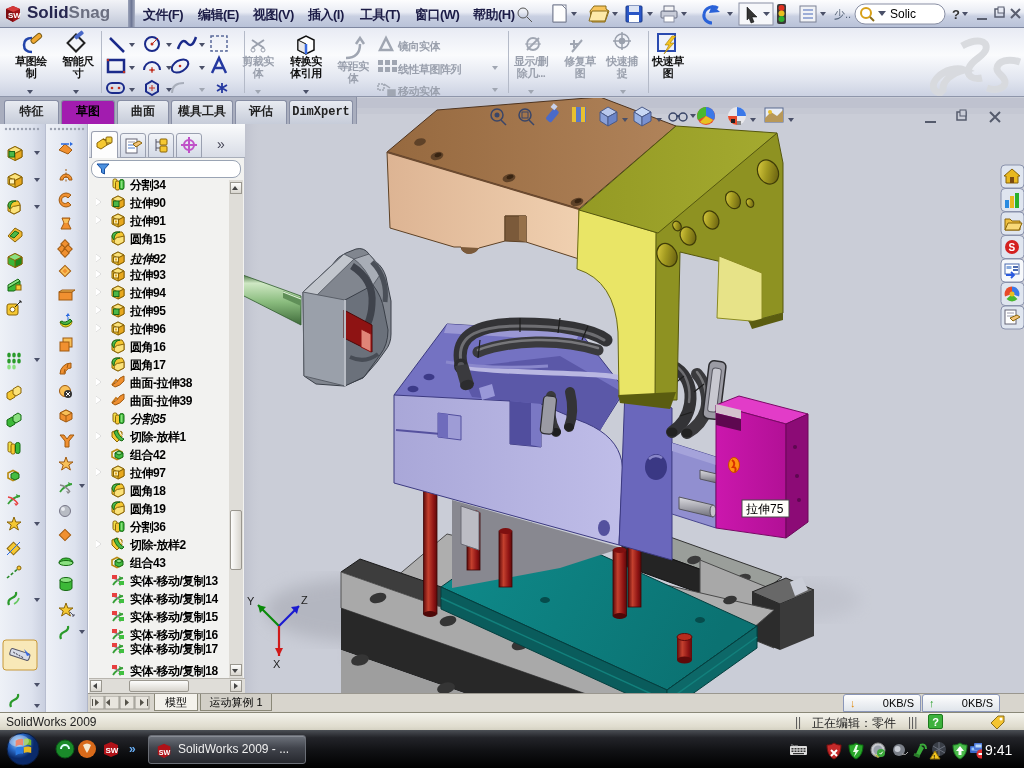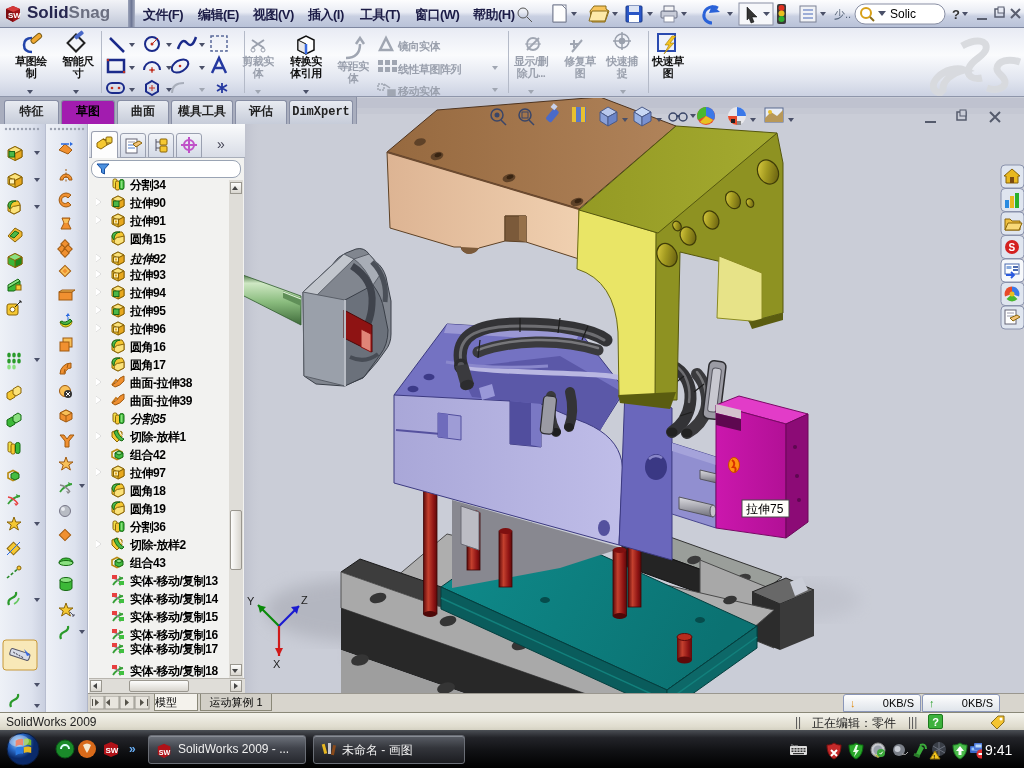--- a/index.html
+++ b/index.html
@@ -1170,21 +1170,21 @@
         </g>
   <g fill="#55524a">
           <polygon points="5,3 5,10 9,6.5"></polygon>
           <polygon points="3,3 3,10 2,10 2,3"></polygon>
           <polygon points="20,3 20,10 16,6.5"></polygon>
           <polygon points="35,3 35,10 39,6.5"></polygon>
           <polygon points="50,3 50,10 54,6.5"></polygon>
           <polygon points="57,3 57,10 58,10 58,3"></polygon>
         </g>
  </svg>
- <div class="abs" style="left:66px;top:0;width:44px;height:17px;background:#f4f2ec;border:1px solid #8a8878;border-top:none;font-size:11px;text-align:left;line-height:16px;">模型</div>
+ <div class="abs" style="left:66px;top:0;width:44px;height:17px;background:#f4f2ec;border:1px solid #8a8878;border-top:none;font-size:11px;text-align:center;line-height:16px;">模型</div>
  <div class="abs" style="left:112px;top:0;width:72px;height:17px;background:#d2cfc7;border:1px solid #8a8878;border-top:none;font-size:11px;text-align:center;line-height:16px;">运动算例 1</div>
  <div class="abs" style="left:755px;top:0px;width:78px;height:18px;background:linear-gradient(#fefefe,#dfe4ea);border:1px solid #8a96b8;border-radius:3px 3px 0 0;font-size:11px;">
    <span style="position:absolute;left:6px;top:2px;color:#e08a10;">↓</span>
         <span style="position:absolute;right:6px;top:2px;">0KB/S</span>
       </div>
  <div class="abs" style="left:834px;top:0px;width:78px;height:18px;background:linear-gradient(#fefefe,#dfe4ea);border:1px solid #8a96b8;border-radius:3px 3px 0 0;font-size:11px;">
    <span style="position:absolute;left:6px;top:2px;color:#2aa02a;">↑</span>
         <span style="position:absolute;right:6px;top:2px;">0KB/S</span>
       </div>
 </div>
@@ -1231,28 +1231,20 @@
         </g>
   <text x="74" y="14" font-size="12" fill="#6ab0f8" font-weight="bold">»</text>
  </svg>
  <div class="tbtn" style="left:148px;width:158px;background:linear-gradient(#6e737c,#41444c 45%,#26282e);">
   <svg class="abs" style="left:7px;top:6px" width="17" height="17" viewBox="0 0 19 19">
           <polygon points="2,5 9,2 16,5 16,14 9,18 2,14" fill="#b01218"></polygon>
           <text x="3" y="14" font-size="8" fill="#fff" font-weight="bold">SW</text>
         </svg>
   <div class="abs" style="left:29px;top:6px;">SolidWorks 2009 - ...</div>
  </div>
- <div class="tbtn" style="left:313px;width:152px;">
-  <svg class="abs" style="left:7px;top:5px" width="16" height="18" viewBox="0 0 16 18">
-          <rect x="2" y="3" width="3" height="10" fill="#e8b820" transform="rotate(-15 3 8)"></rect>
-          <rect x="7" y="2" width="3" height="11" fill="#c8c8cc"></rect>
-          <rect x="11" y="4" width="3" height="10" fill="#8a4a1a" transform="rotate(12 12 9)"></rect>
-        </svg>
-  <div class="abs" style="left:28px;top:6px;">未命名 - 画图</div>
- </div>
  <svg class="abs" style="left:790px;top:14px" width="18" height="12" viewBox="0 0 18 12">
         <rect x="0" y="2" width="17" height="9" rx="1" fill="#ddd"></rect>
         <g fill="#333">
           <rect x="1.5" y="4" width="2" height="1.5"></rect>
           <rect x="4.5" y="4" width="2" height="1.5"></rect>
           <rect x="7.5" y="4" width="2" height="1.5"></rect>
           <rect x="10.5" y="4" width="2" height="1.5"></rect>
           <rect x="13.5" y="4" width="2" height="1.5"></rect>
           <rect x="1.5" y="6.5" width="2" height="1.5"></rect>
           <rect x="4.5" y="6.5" width="2" height="1.5"></rect>

